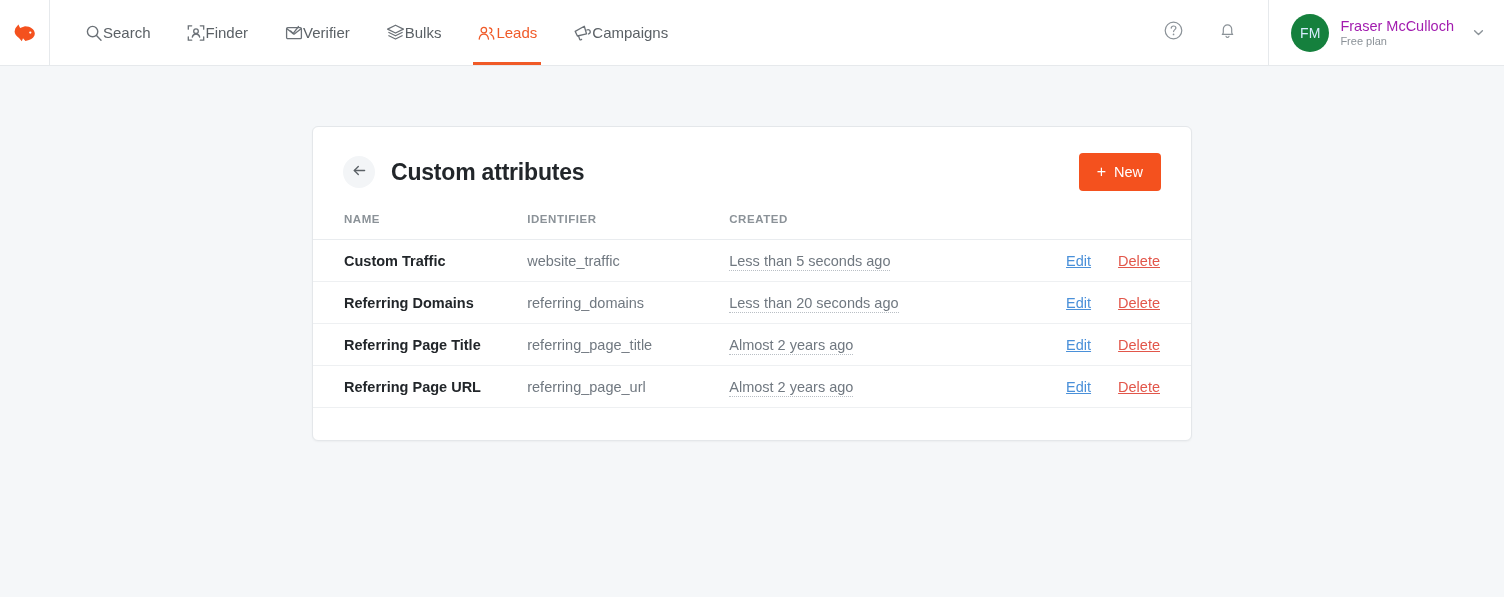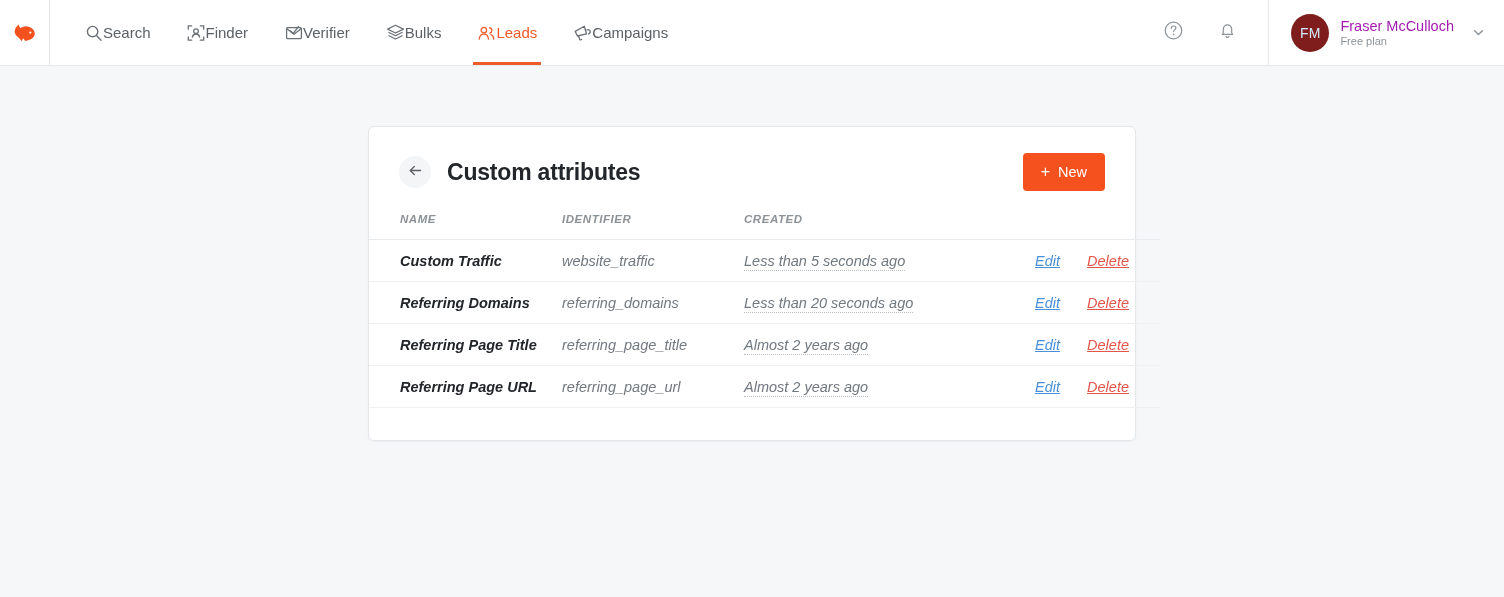--- a/index.html
+++ b/index.html
@@ -95,42 +95,42 @@
     display: flex;
     align-items: center;
     gap: 11px;
     padding: 0 18px 0 22px;
     cursor: pointer;
   }
   .avatar {
     width: 38px;
     height: 38px;
     border-radius: 50%;
-    background: #7f1d1d;
+    background: #15803d;
     color: #d6ecfd;
     display: flex;
     align-items: center;
     justify-content: center;
     font-size: 14px;
     letter-spacing: .3px;
     font-weight: 500;
   }
   .user-meta { line-height: 1.25; }
   .user-name { font-size: 14.5px; color: #a21caf; }
   .user-plan { font-size: 11px; color: #8b9298; }
   .caret { margin-left: 6px; display: flex; align-items: center; }
 
   
   .main {
     padding-top: 60px;
     display: flex;
     justify-content: center;
   }
   .card {
-    width: 768px;
+    width: 880px;
     background: #ffffff;
     border: 1px solid #e4e7ea;
     border-radius: 6px;
     box-shadow: 0 1px 2px rgba(20,25,30,.04);
   }
   .card-head {
     display: flex;
     align-items: center;
     padding: 26px 30px 22px 30px;
   }
@@ -166,21 +166,20 @@
     gap: 8px;
     cursor: pointer;
   }
   .btn-new .plus { font-size: 16px; line-height: 1; }
 
   
   table.attrs {
     width: 100%;
     border-collapse: collapse;
     table-layout: fixed;
-    font-style: italic;
   }
   table.attrs th {
     text-align: left;
     font-size: 11.5px;
     letter-spacing: .55px;
     color: #8b9298;
     font-weight: bold;
     text-transform: uppercase;
     padding: 0 0 14px 0;
     border-bottom: 1px solid #e9ecef;

